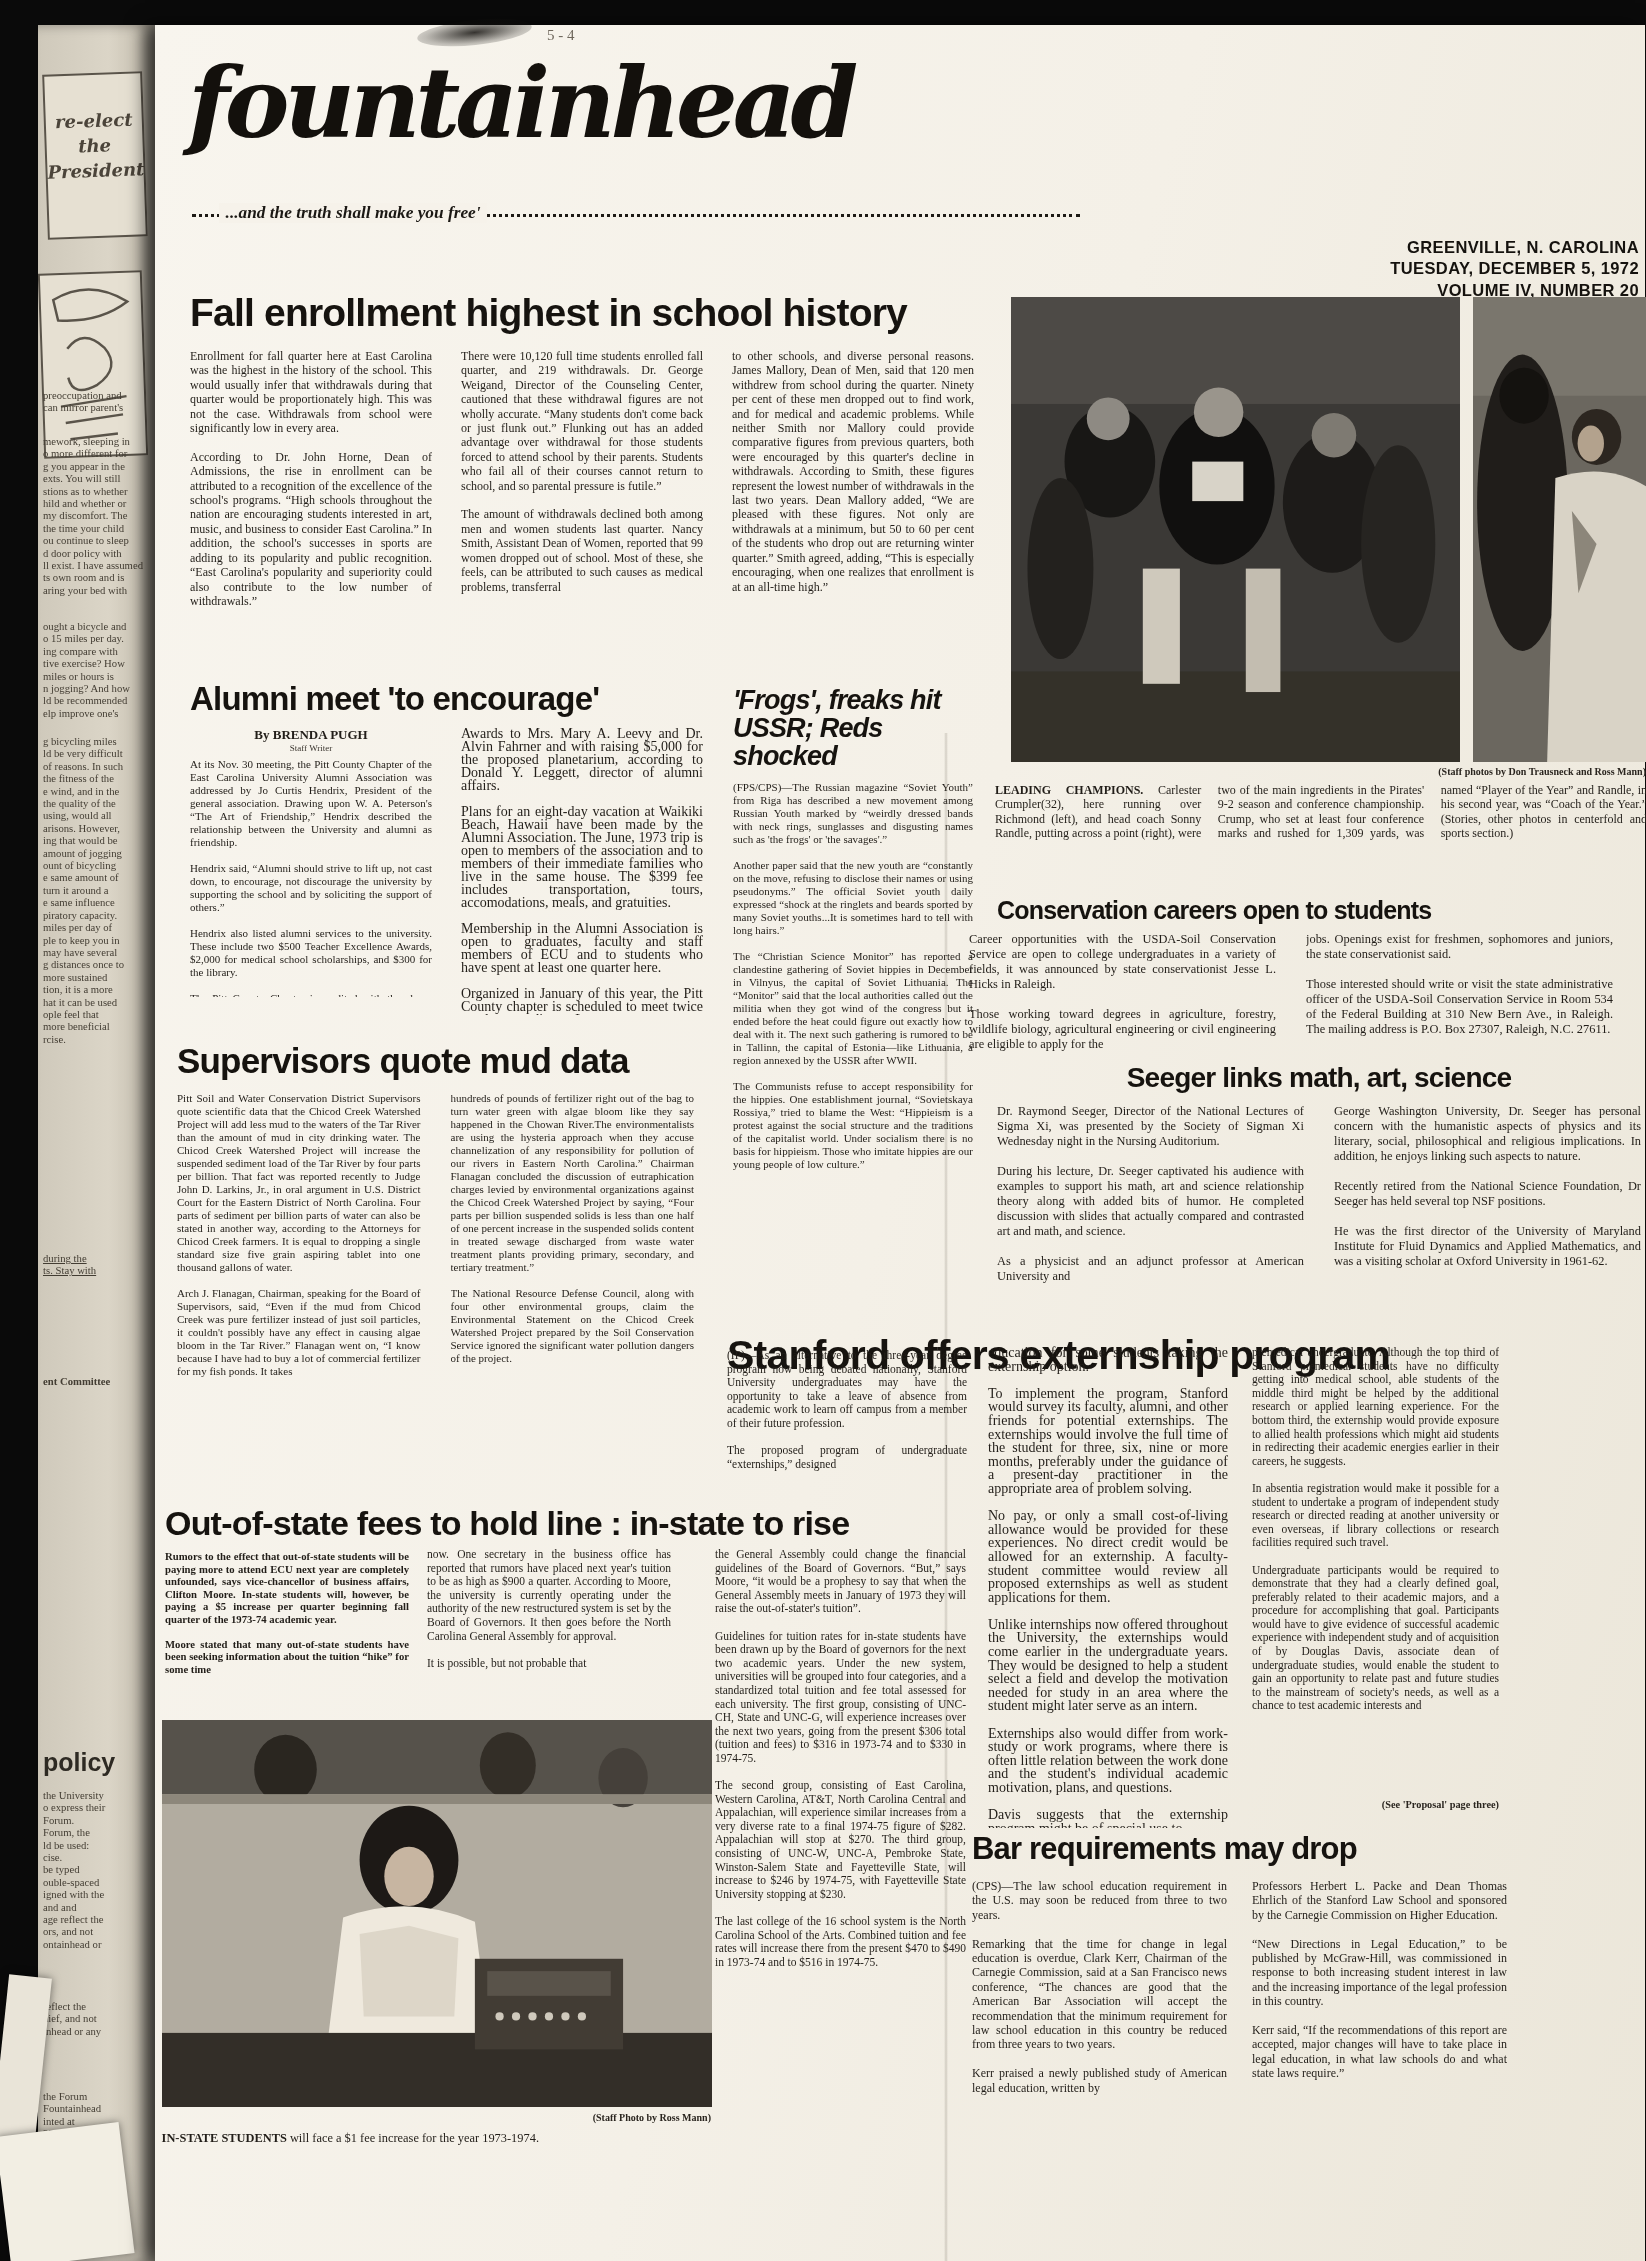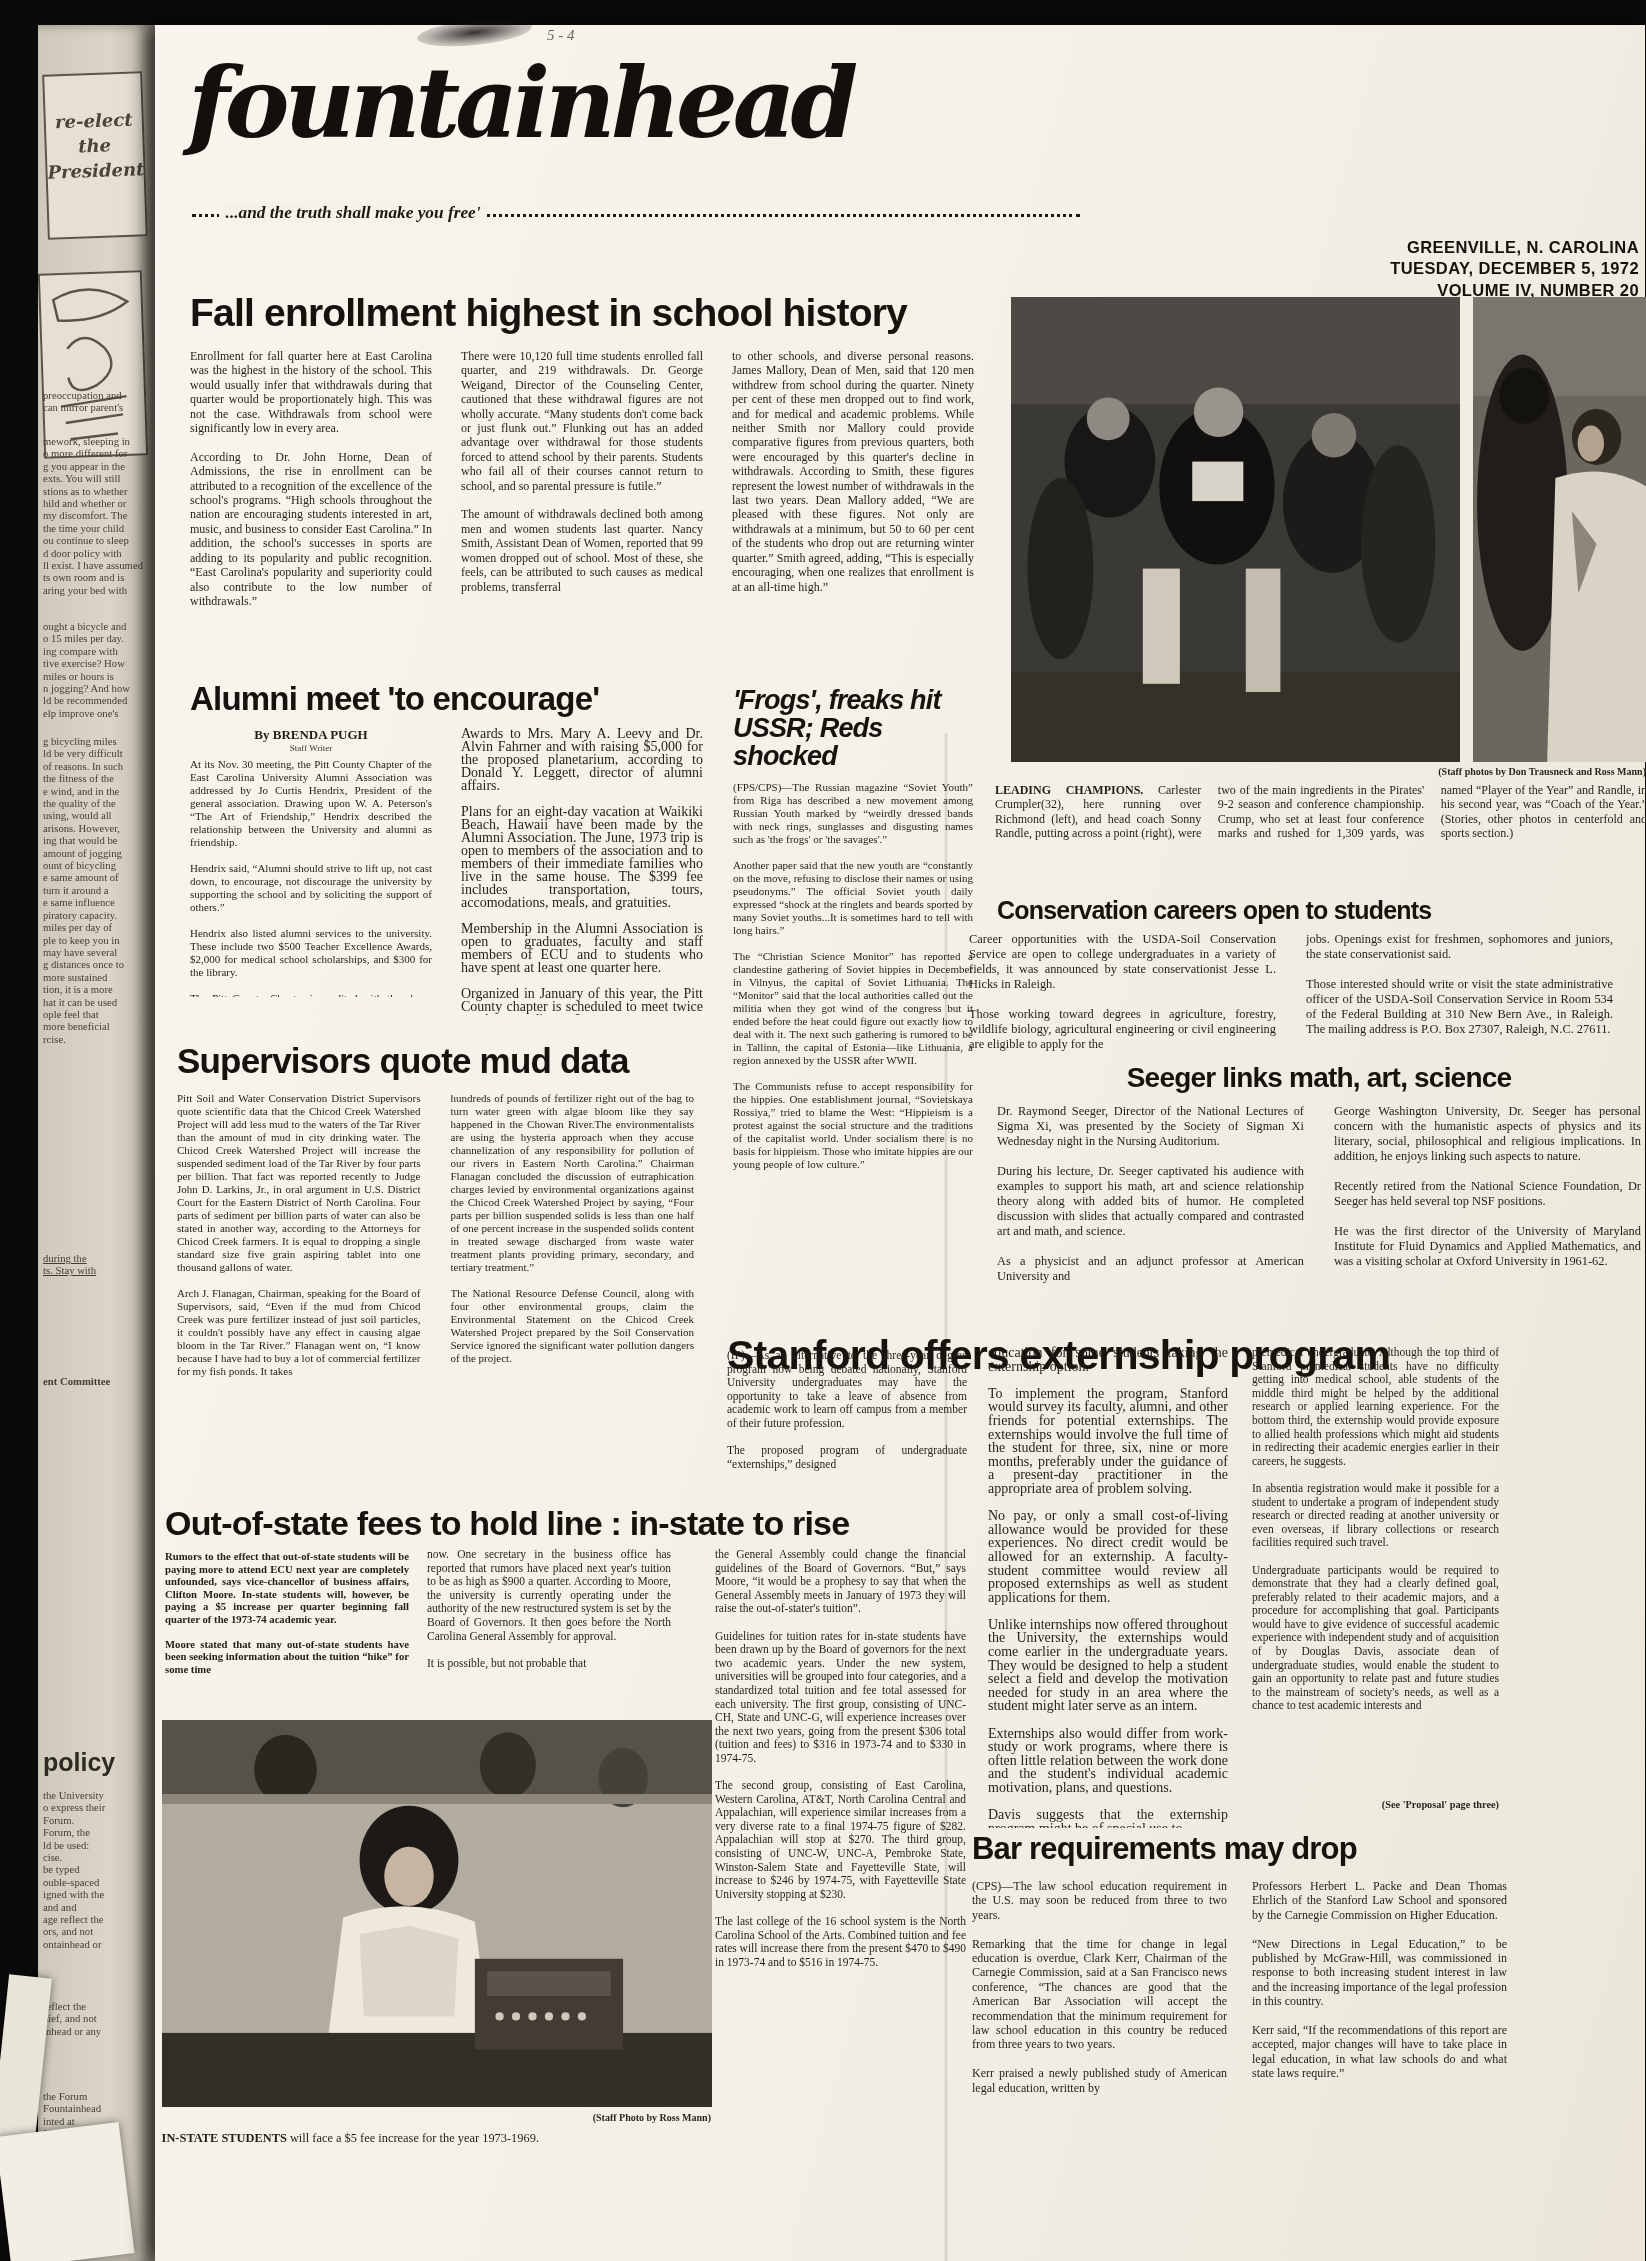--- a/index.html
+++ b/index.html
@@ -124,21 +124,21 @@
 inted at
 27834</div>
 </div>
 
 <div class="torn" style="left:0; top:1976px; width:43px; height:173px; transform:rotate(6deg);"></div>
 <div class="torn" style="left:3.3px; top:2129px; width:124px; height:132px; transform:rotate(-7deg); background:#f2eee3;"></div>
 
 <div class="blk page">
 
   <div class="blk smudge" style="left:262px; top:-5px; width:115px; height:25px;"></div>
-  <div class="blk" style="left:392px; top:1.6px; font-style:italic; color:#6e675c; font-size:15px;">5 - 4</div>
+  <div class="blk" style="left:392px; top:1.6px; color:#6e675c; font-size:15px;">5 - 4</div>
   <div class="blk crease" style="left:789px; top:708px; width:4.1px; height:1528px;"></div>
 
   <div class="blk masthead-title" style="left:33px; top:21.4px;">fountainhead</div>
   <div class="blk dotted" style="left:37px; top:124px; width:888px; height:68px;"></div>
   <div class="blk tagline" style="left:64px; top:178px;">...and the truth shall make you free'</div>
   <div class="blk issue-info" style="left:1021px; top:212px; width:463px;">
     <div>GREENVILLE, N. CAROLINA</div>
     <div>TUESDAY, DECEMBER 5, 1972</div>
     <div>VOLUME IV, NUMBER 20</div>
   </div>
@@ -309,21 +309,21 @@
       <circle cx="410" cy="360" r="5" fill="#cfc9bc"></circle>
         <circle cx="430" cy="360" r="5" fill="#cfc9bc"></circle>
       <circle cx="450" cy="360" r="5" fill="#cfc9bc"></circle>
         <circle cx="470" cy="360" r="5" fill="#cfc9bc"></circle>
       <circle cx="490" cy="360" r="5" fill="#cfc9bc"></circle>
         <circle cx="510" cy="360" r="5" fill="#cfc9bc"></circle>
     </svg>
   </div>
   <div class="blk credit" style="left:301px; top:2087px; width:255px;">(Staff Photo by Ross Mann)</div>
   <div class="blk" style="left:6.6px; top:2106px; width:535px; font-size:12.4px; line-height:15px; color:#221e19;">
-    <span class="caption-lead">IN-STATE STUDENTS</span><span> will face a $5 fee increase for the year 1973-1969.</span>
+    <span class="caption-lead">IN-STATE STUDENTS</span><span> will face a $1 fee increase for the year 1973-1974.</span>
   </div>
 
   <div class="blk body-text" style="left:817px; top:1854px; width:255px; height:272px; font-size:12px; line-height:14.4px;">(CPS)—The law school education requirement in the U.S. may soon be reduced from three to two years.
 
 Remarking that the time for change in legal education is overdue, Clark Kerr, Chairman of the Carnegie Commission, said at a San Francisco news conference, “The chances are good that the American Bar Association will accept the recommendation that the minimum requirement for law school education in this country be reduced from three years to two years.
 
 Kerr praised a newly published study of American legal education, written by</div>
   <div class="blk headline" style="left:817px; top:1808px; width:576px; font-size:31px;">Bar requirements may drop</div>
   <div class="blk body-text" style="left:1097px; top:1854px; width:255px; height:257px; font-size:12px; line-height:14.4px;">Professors Herbert L. Packe and Dean Thomas Ehrlich of the Stanford Law School and sponsored by the Carnegie Commission on Higher Education.
 

